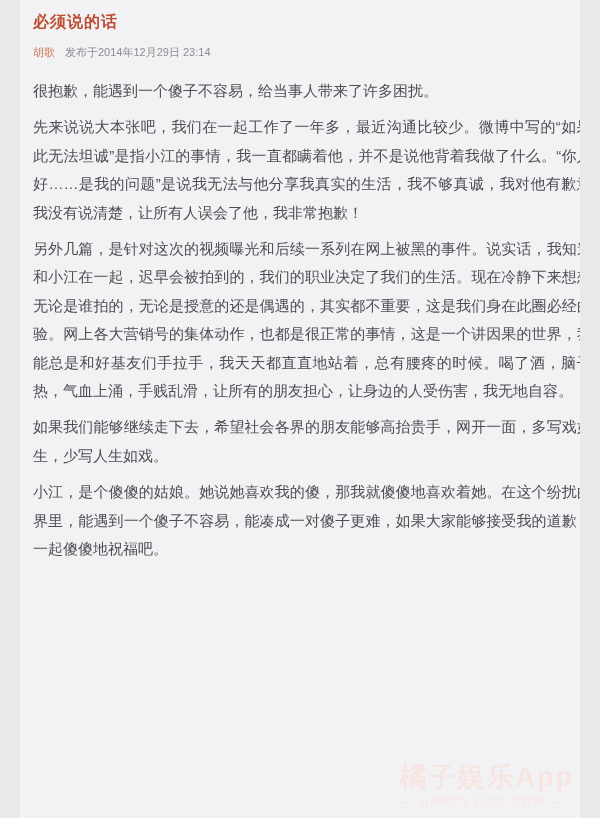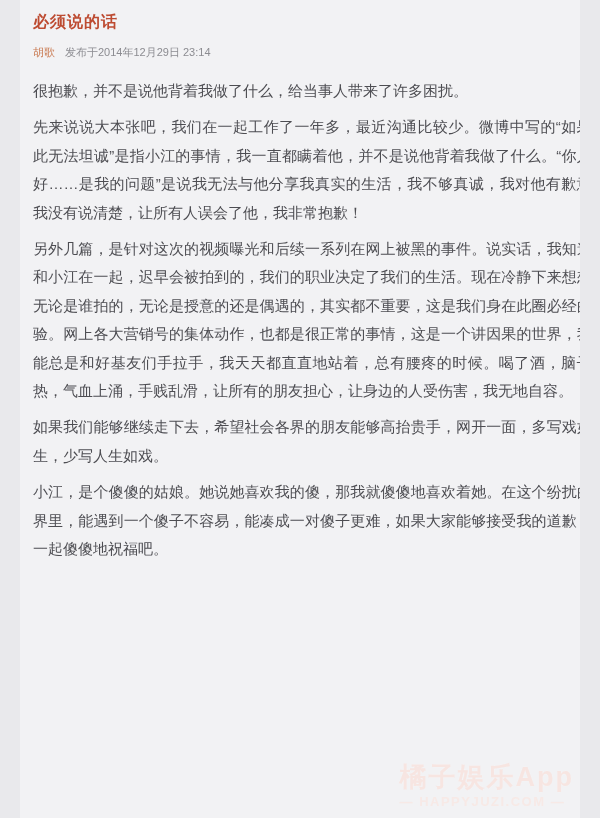--- a/index.html
+++ b/index.html
@@ -83,21 +83,21 @@
 
 <div class="page">
 
   <h1 class="post-title">必须说的话</h1>
 
   <div class="post-meta">
     <span class="author">胡歌</span><span class="pub-date">发布于2014年12月29日 23:14</span>
   </div>
 
   <div class="post-body">
-      <p><span>很抱歉，并不是说他背着我做了什么，给当事人带来了许多困扰。</span></p>
+      <p><span>很抱歉，能遇到一个傻子不容易，给当事人带来了许多困扰。</span></p>
       <p><span>先来说说大本张吧，我们在一起工作了一年多，最近沟通比较少。微博中写的“如果彼此无法坦诚”是指小江的事情，我一直都瞒着他，并不是说他背着我做了什么。“你人很好……是我的问题”是说我无法与他分享我真实的生活，我不够真诚，我对他有歉意。我没有说清楚，让所有人误会了他，我非常抱歉！</span></p>
       <p><span>另外几篇，是针对这次的视频曝光和后续一系列在网上被黑的事件。说实话，我知道我和小江在一起，迟早会被拍到的，我们的职业决定了我们的生活。现在冷静下来想想，无论是谁拍的，无论是授意的还是偶遇的，其实都不重要，这是我们身在此圈必经的考验。网上各大营销号的集体动作，也都是很正常的事情，这是一个讲因果的世界，我不能总是和好基友们手拉手，我天天都直直地站着，总有腰疼的时候。喝了酒，脑子发热，气血上涌，手贱乱滑，让所有的朋友担心，让身边的人受伤害，我无地自容。</span></p>
       <p><span>如果我们能够继续走下去，希望社会各界的朋友能够高抬贵手，网开一面，多写戏如人生，少写人生如戏。</span></p>
       <p><span>小江，是个傻傻的姑娘。她说她喜欢我的傻，那我就傻傻地喜欢着她。在这个纷扰的世界里，能遇到一个傻子不容易，能凑成一对傻子更难，如果大家能够接受我的道歉，就一起傻傻地祝福吧。</span></p>
     </div>
 
   <div class="watermark">
     <div class="wm-brand">橘子娱乐App</div>
     <div class="wm-site">— HAPPYJUZI.COM —</div>
   </div>

